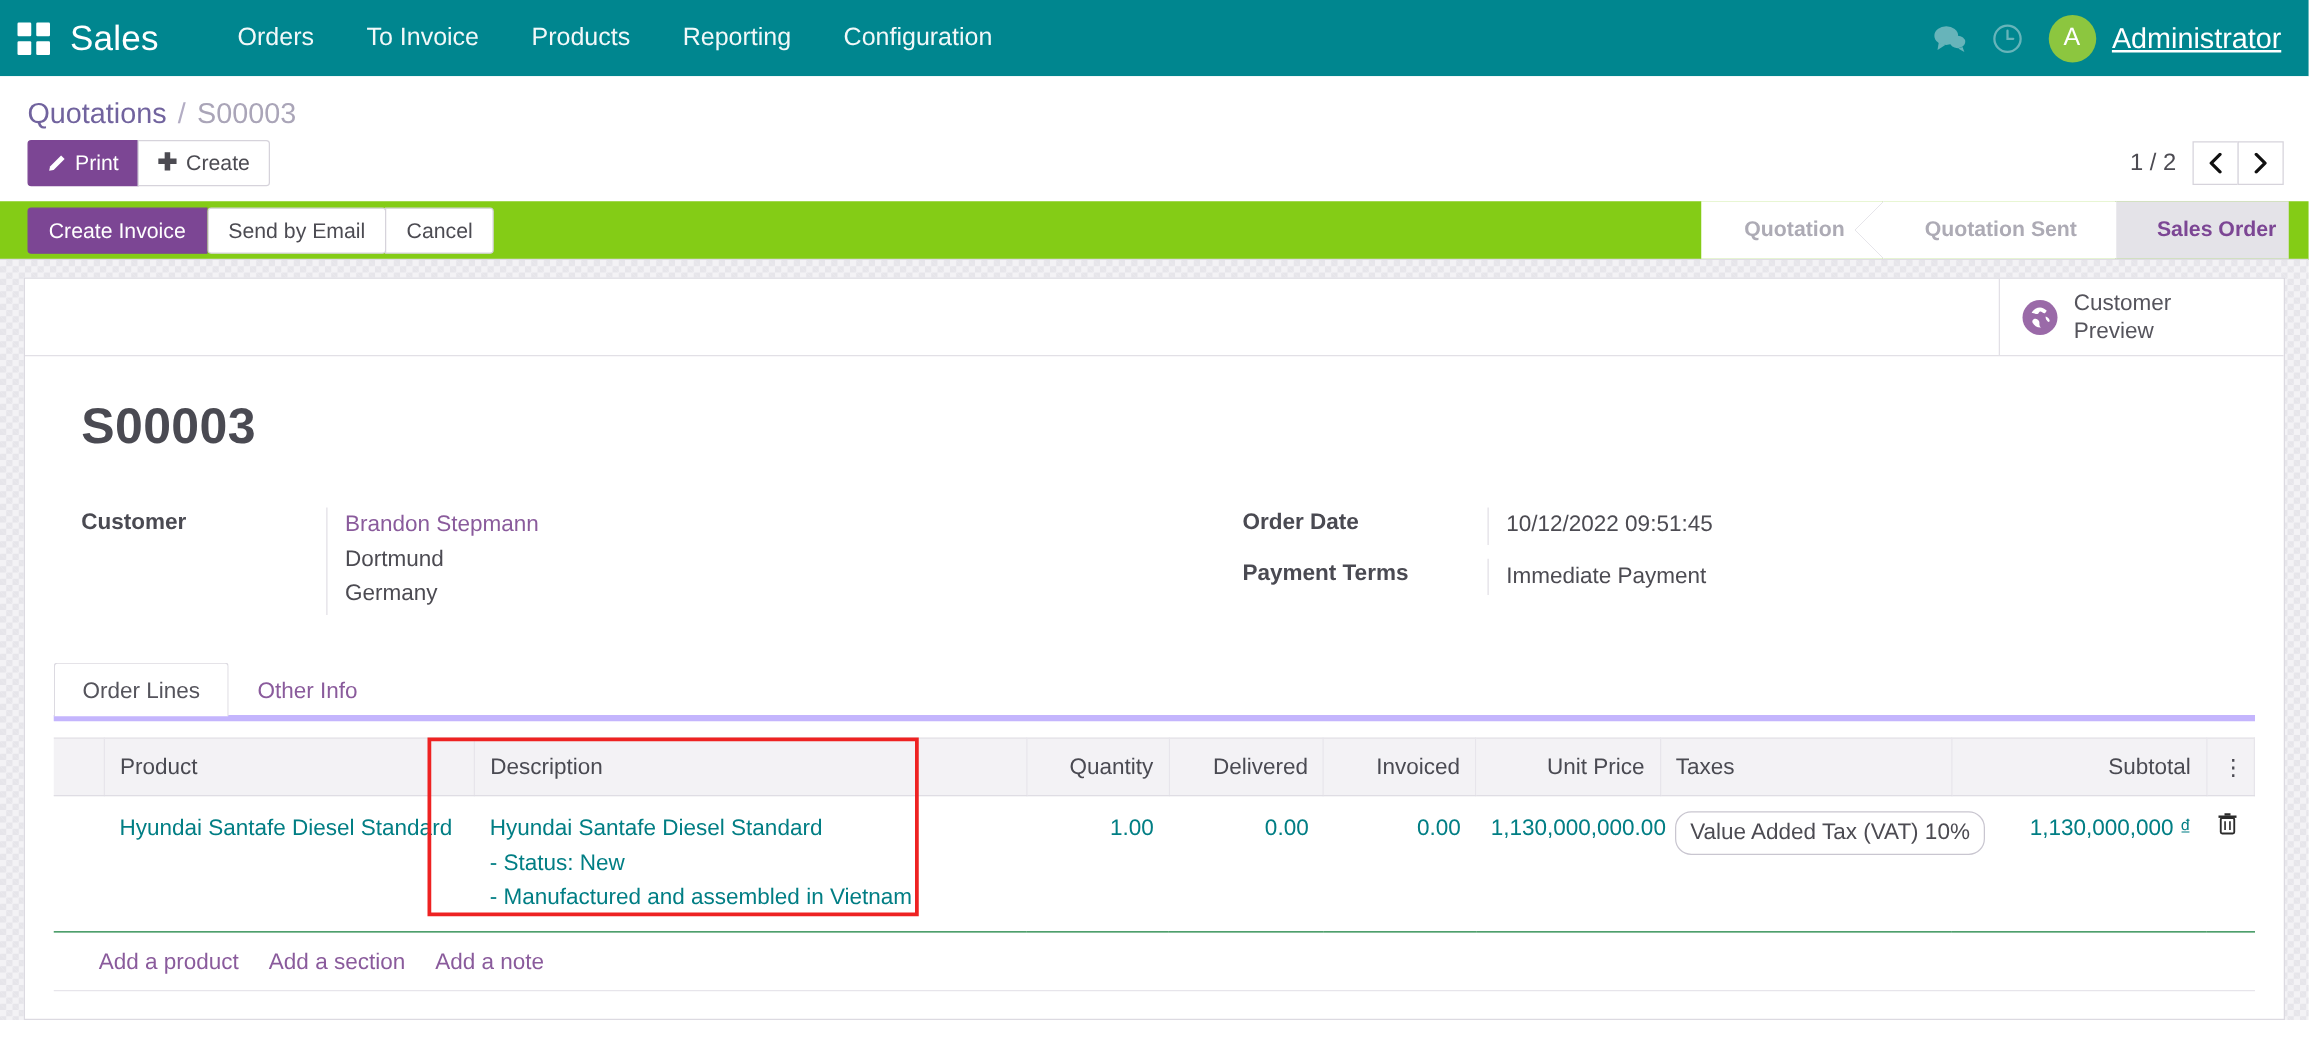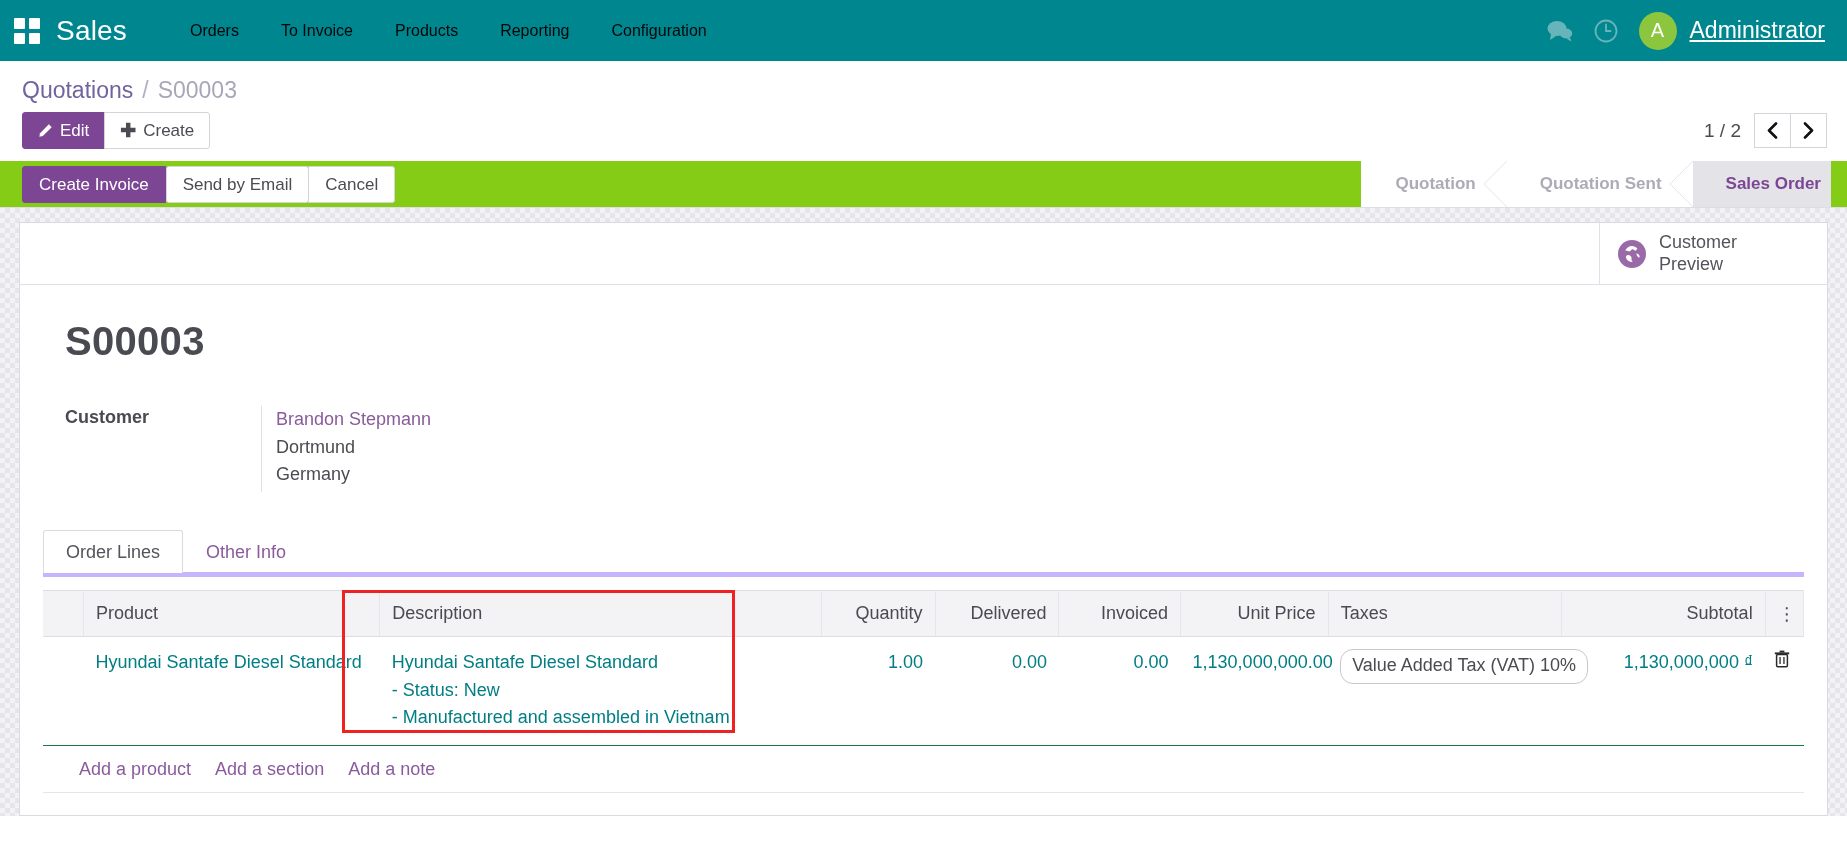--- a/index.html
+++ b/index.html
@@ -29,21 +29,21 @@
     margin-right: 16px;
     cursor: pointer;
   }
   .apps-grid i { background: #ffffff; border-radius: 1px; display: block; }
   .brand {
     font-size: 28px; font-weight: 400; color: #fff;
     margin-right: 42px; letter-spacing: .2px; cursor: pointer;
   }
   .navmenu { display: flex; align-items: center; gap: 0; }
   .navmenu a {
-    color: #000000; text-decoration: none; font-size: 16px;
+    color: #ffffff; text-decoration: none; font-size: 20px;
     padding: 8px 21px; opacity: .95; white-space: nowrap;
   }
   .nav-right { margin-left: auto; display: flex; align-items: center; gap: 20px; }
   .nav-icon { opacity: .72; cursor: pointer; display: flex; align-items: center; }
   .avatar-wrap { display: flex; align-items: center; gap: 13px; cursor: pointer; }
   .avatar {
     width: 38px; height: 38px; border-radius: 50%;
     background: #8cc63f; color: #ffffff;
     display: flex; align-items: center; justify-content: center;
     font-size: 20px;
@@ -362,21 +362,21 @@
   </div>
 
   <div class="buttons-row">
     <div class="btn-group-left">
       <button class="btn btn-primary">
         <span>
           <svg width="15" height="15" viewBox="0 0 16 16">
               <path d="M11.6 1.4 14.6 4.4 5.2 13.8 1.4 14.6 2.2 10.8Z" fill="#ffffff"></path>
             </svg>
         </span>
-        <span>Edit</span>
+        <span>Print</span>
       </button>
       <button class="btn">
         <span style="font-weight:bold;font-size:19px;line-height:1;">✚</span>
         <span>Create</span>
       </button>
     </div>
 
 
     <div class="pager">
       <span class="pager-count">1 / 2</span>
@@ -440,20 +440,28 @@
         <div class="frow">
           <div class="flabel">Customer</div>
           <div class="fvalue">
             <div class="flink">Brandon Stepmann</div>
             <div>Dortmund</div>
             <div>Germany</div>
           </div>
         </div>
       </div>
       <div class="group">
+        <div class="frow">
+          <div class="flabel">Order Date</div>
+          <div class="fvalue short">10/12/2022 09:51:45</div>
+        </div>
+        <div class="frow">
+          <div class="flabel">Payment Terms</div>
+          <div class="fvalue short">Immediate Payment</div>
+        </div>
       </div>
     </div>
 
     <div class="notebook">
       <div class="ntab active">Order Lines</div>
       <div class="ntab">Other Info</div>
     </div>
 
     <div class="lines-wrap">
       <table class="lines">

